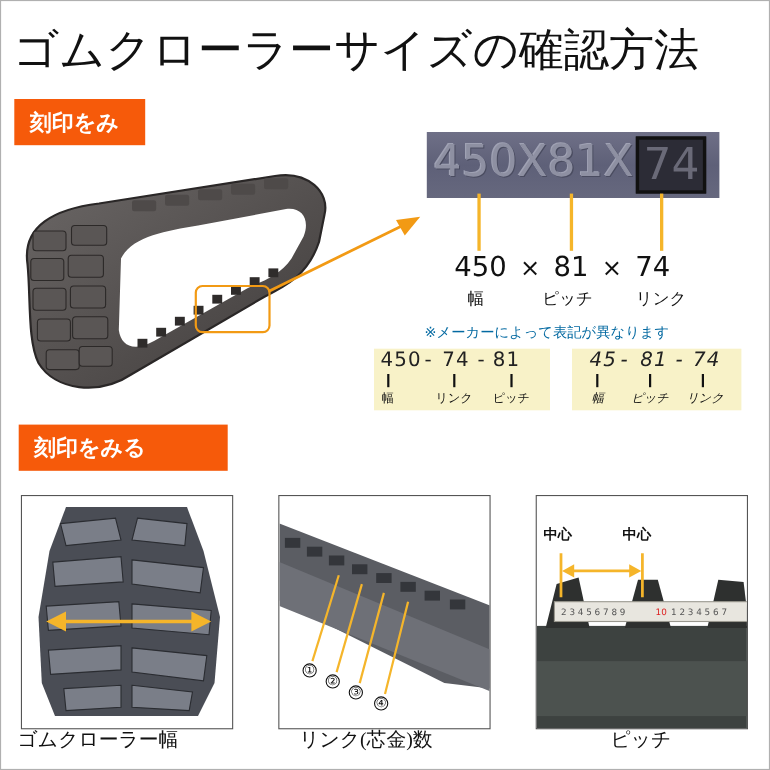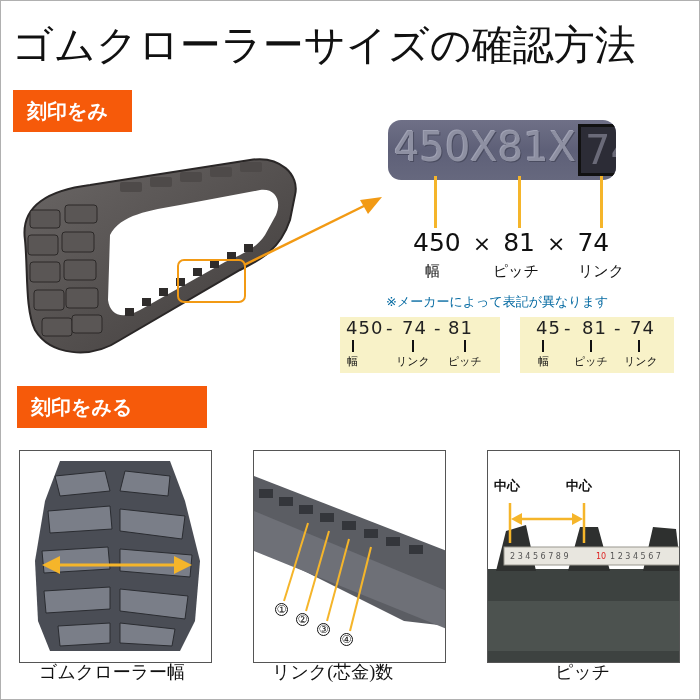--- a/index.html
+++ b/index.html
@@ -6,34 +6,34 @@
   html, body { width: 700px; height: 700px; background: #ffffff; overflow: hidden; }
   body { font-family: "DejaVu Sans", "Liberation Sans", sans-serif; color: #111; position: relative; }
   .frame { position: absolute; left: 0; top: 0; width: 700px; height: 700px; border: 1px solid #b0b0b0; border-top: 1px solid #b0b0b0; }
   .title { position: absolute; left: 12px; top: 18px; font-size: 41px; font-weight: 400; letter-spacing: 0px; color: #111; }
   .section-badge { position: absolute; background: #f65a0a; color: #fff; font-size: 20px; font-weight: bold; padding: 0 14px; height: 42px; line-height: 42px; }
   .badge1 { left: 13px; top: 90px; width: 119px; }
   .badge2 { left: 17px; top: 386px; width: 190px; }
 
   
   .track-wrap { position: absolute; left: 10px; top: 150px; width: 290px; height: 215px; }
-  .stamp { position: absolute; left: 388px; top: 120px; width: 228px; height: 60px; background: linear-gradient(180deg,#6f7087 0%,#5e6078 50%,#66687e 100%); overflow: hidden; border-radius: 13px; }
+  .stamp { position: absolute; left: 388px; top: 120px; width: 266px; height: 60px; background: linear-gradient(180deg,#6f7087 0%,#5e6078 50%,#66687e 100%); overflow: hidden; }
   .stamp-text { position: absolute; left: 6px; top: 4px; font-family: "DejaVu Sans", sans-serif; font-size: 40px; color: #8e90a2; letter-spacing: 0px; text-shadow: 1px 1px 0 #4a4c60, -1px -1px 0 #9fa1b3; }
   .stamp-74 { position: absolute; left: 190px; top: 4px; width: 64px; height: 52px; background: #2c2c36; border: 3px solid #111; }
   .stamp-74 span { position: absolute; left: 4px; top: 0; font-size: 40px; color: #6a6a78; }
 
   .lead { position: absolute; width: 3px; background: #f5b52a; }
   .size-line { position: absolute; left: 413px; top: 228px; font-size: 25px; color: #111; white-space: nowrap; }
   .size-line .x { font-size: 22px; margin: 0 12px; }
   .size-label { position: absolute; top: 262px; font-size: 15px; color: #111; }
 
   .note { position: absolute; left: 386px; top: 293px; font-size: 13px; color: #0369a1; }
   .fmt-box { position: absolute; top: 317px; height: 56px; background: #f8f2c8; }
   .fmt-box1 { left: 340px; width: 160px; }
-  .fmt-box2 { left: 520px; width: 154px; }
+  .fmt-box2 { left: 520px; width: 154px; font-style: italic; }
   .fmt-num { position: absolute; top: 0px; font-size: 18px; color: #222; letter-spacing: 1px; white-space: nowrap; }
   .fmt-tick { position: absolute; top: 23px; width: 2px; height: 12px; background: #111; }
   .fmt-lbl { position: absolute; top: 37px; font-size: 11px; color: #111; white-space: nowrap; }
 
   .photo { position: absolute; top: 450px; height: 213px; border: 1px solid #555; background: #fff; overflow: hidden; }
   .photo1 { left: 19px; width: 193px; }
   .photo2 { left: 253px; width: 193px; }
   .photo3 { left: 487px; width: 193px; }
   .caption { position: absolute; top: 660px; font-size: 18px; color: #111; white-space: nowrap; }
   .circ { position: absolute; font-size: 11px; width: 13px; height: 13px; border: 1px solid #111; border-radius: 50%; text-align: center; line-height: 11px; background: #fff; }
@@ -162,21 +162,21 @@
       <path d="M24,140 L90,136 L90,158 L26,162 Z"></path>
       <path d="M100,138 L168,145 L165,168 L100,160 Z"></path>
       <path d="M38,175 L90,172 L90,192 L40,195 Z"></path>
       <path d="M100,172 L155,178 L152,195 L100,192 Z"></path>
     </g>
     <line x1="34" y1="114" x2="160" y2="114" stroke="#f5b52a" stroke-width="3"></line>
     <polygon points="22,114 40,105 40,123" fill="#f5b52a"></polygon>
     <polygon points="172,114 154,105 154,123" fill="#f5b52a"></polygon>
   </svg>
 </div>
-<div class="caption" style="left:39px;text-align:center;">ゴムクローラー幅</div>
+<div class="caption" style="left:16px;text-align:center;">ゴムクローラー幅</div>
 
 <div class="photo photo2">
   <svg width="193" height="213" viewBox="0 0 193 213">
     <path d="M0,25 L193,100 L193,175 L150,170 L0,95 Z" fill="#5b5d63"></path>
     <path d="M0,60 L193,140 L193,178 L0,100 Z" fill="#6e7077"></path>
     <g fill="#34363b">
       <rect x="5" y="38" width="14" height="9"></rect>
       <rect x="25" y="46" width="14" height="9"></rect>
       <rect x="45" y="54" width="14" height="9"></rect>
       <rect x="66" y="62" width="14" height="9"></rect>

